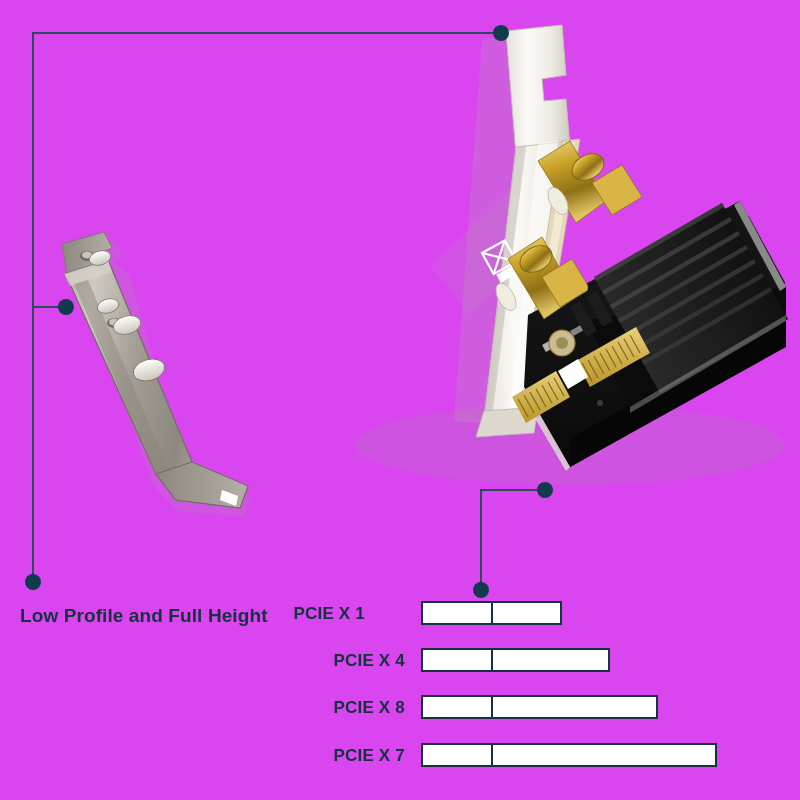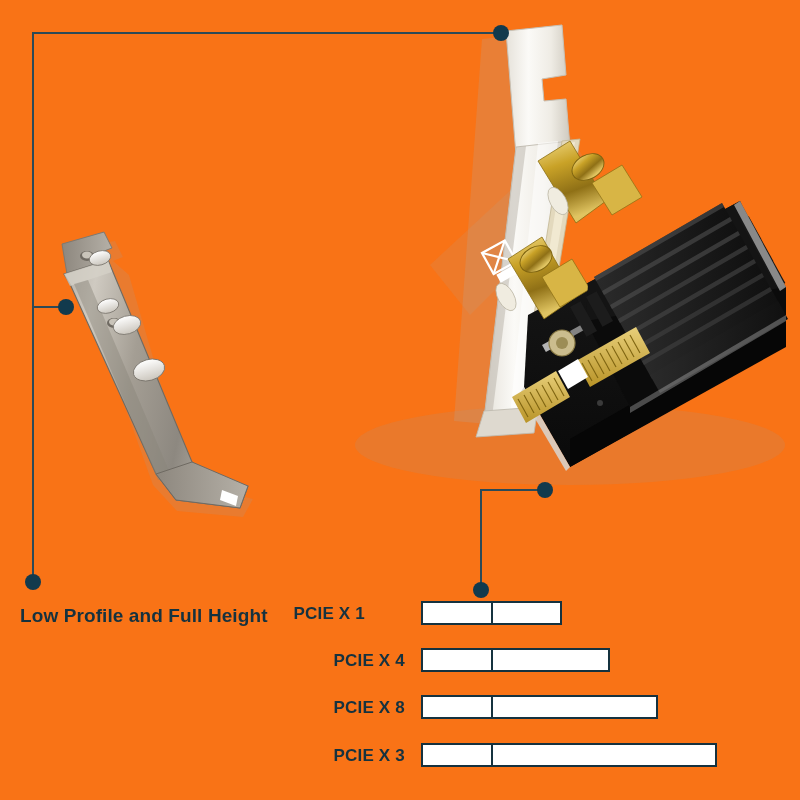--- a/index.html
+++ b/index.html
@@ -1,18 +1,18 @@
 <!DOCTYPE html>
 <html><head>
 <meta charset="utf-8">
 <style>
   html,body{margin:0;padding:0;background:#ffffff;}
   body{width:800px;height:800px;position:relative;overflow:hidden;
        font-family:"Liberation Sans",sans-serif;color:#15323f;}
-  #stage{position:absolute;inset:0;width:800px;height:800px;background:#f97316;}
+  #stage{position:absolute;inset:0;width:800px;height:800px;background:#d946ef;}
 
   
   .cline{position:absolute;background:#2c4a57;}
   .dot{position:absolute;border-radius:50%;background:#123a4d;}
 
   
   .caption{position:absolute;left:20px;top:600px;width:300px;
            font-size:19px;font-weight:bold;line-height:31px;
            letter-spacing:.1px;color:#15323f;}
 
@@ -272,21 +272,21 @@
         </div>
       </div>
       <div class="slot-row" style="left: 0px; top: 695px; width: 800px; text-align: center;">
         <div class="slot-label" style="right: 395px;">PCIE X 8</div>
         <div class="slot-bar" style="left: 421px;">
           <div class="seg short" style="width: 71px;"></div>
           <div class="seg long" style="width: 166px;"></div>
         </div>
       </div>
       <div class="slot-row" style="left: 0px; top: 743px; width: 800px;">
-        <div class="slot-label" style="right: 395px;">PCIE X 3</div>
+        <div class="slot-label" style="right: 395px;">PCIE X 7</div>
         <div class="slot-bar" style="left: 421px;">
           <div class="seg short" style="width: 71px;"></div>
           <div class="seg long" style="width: 225px;"></div>
         </div>
       </div>
     </div>
 
 </div>
 
 </body></html>

